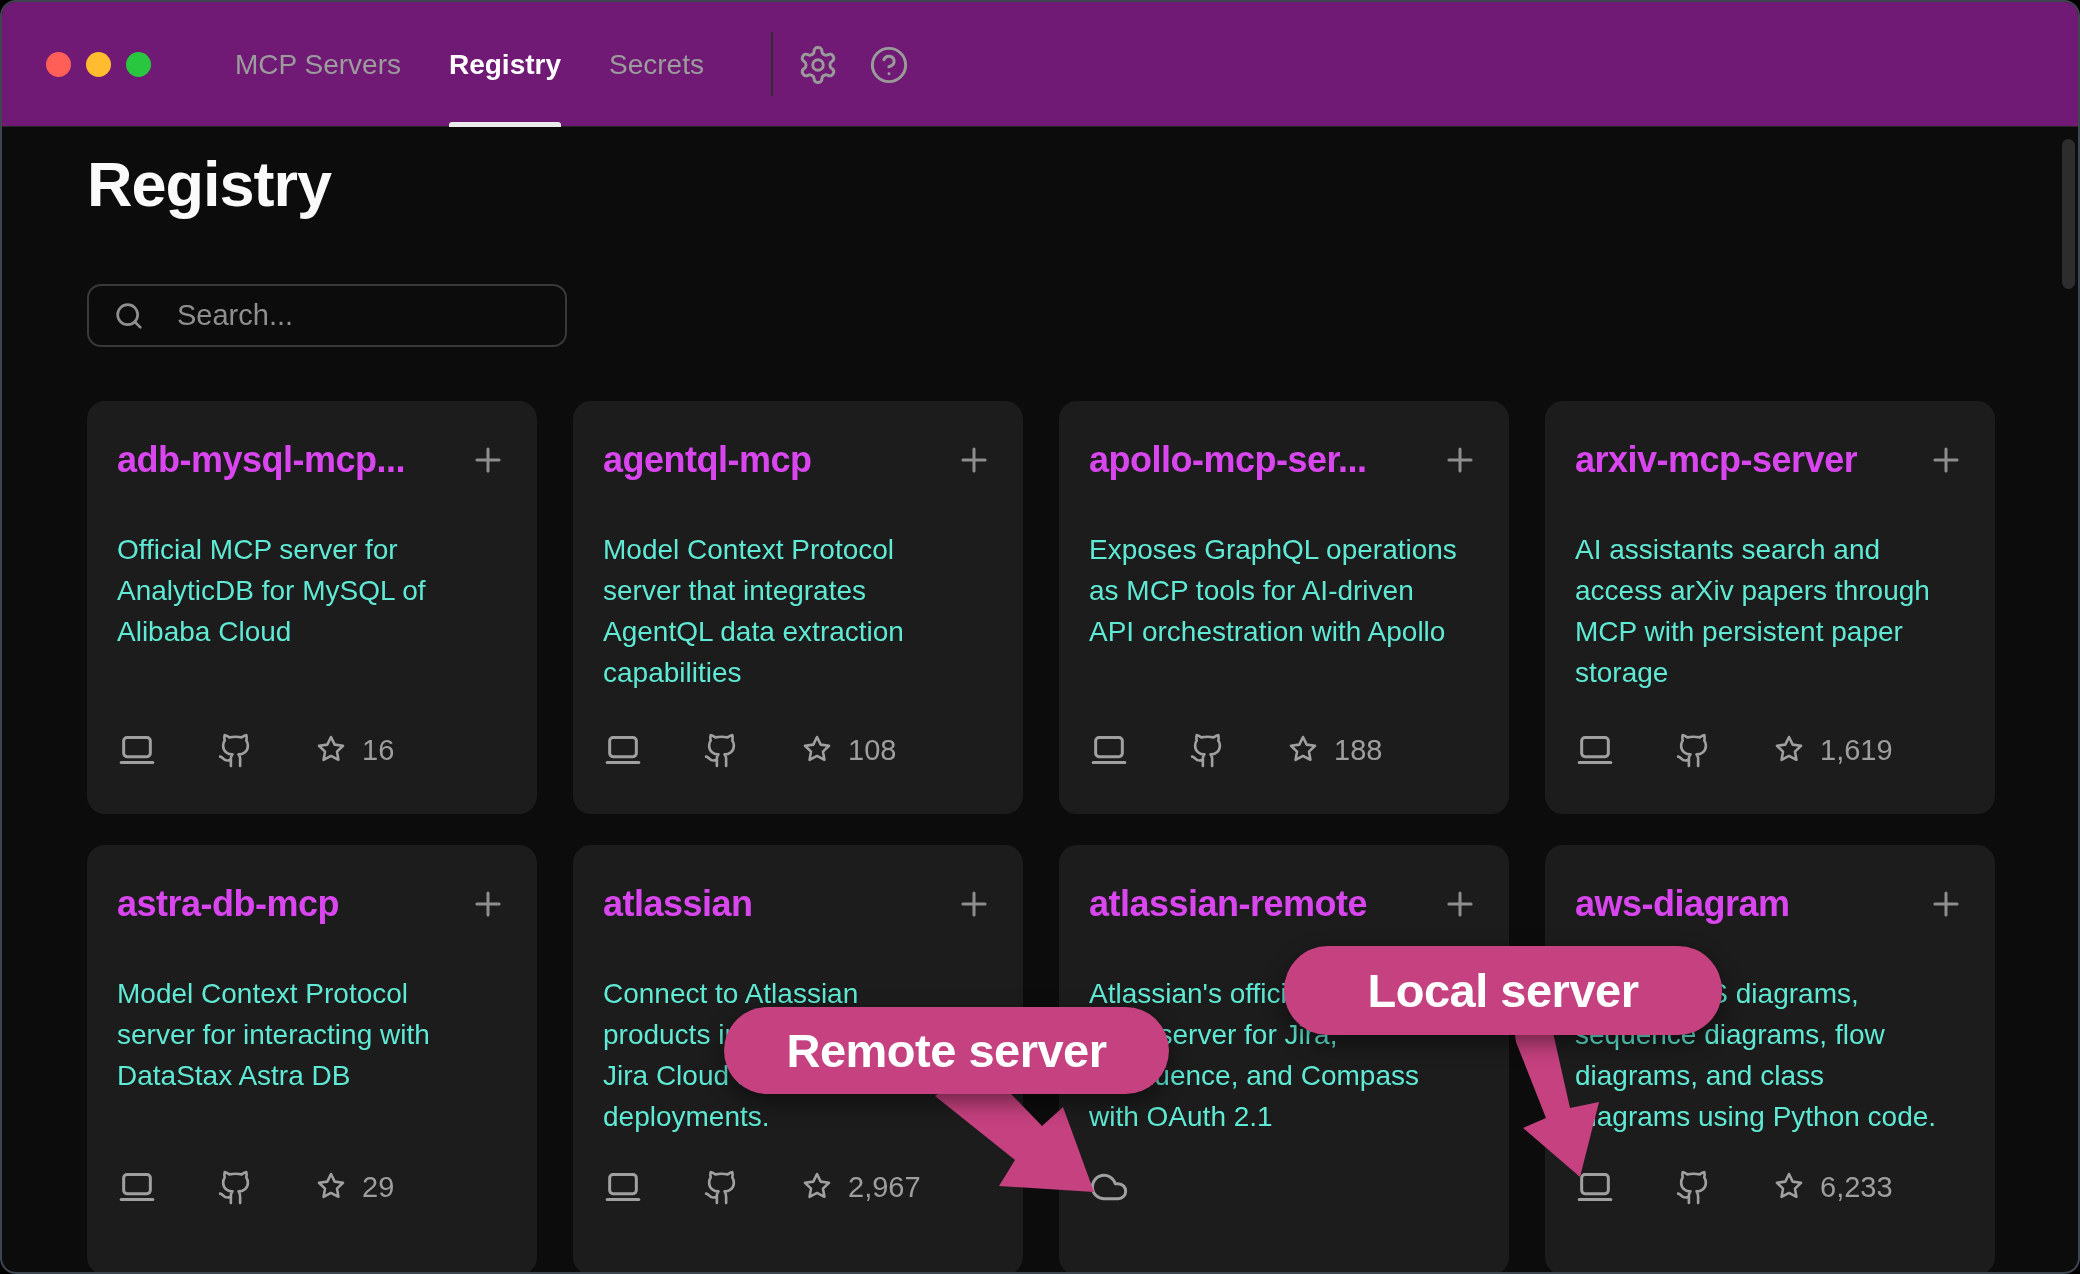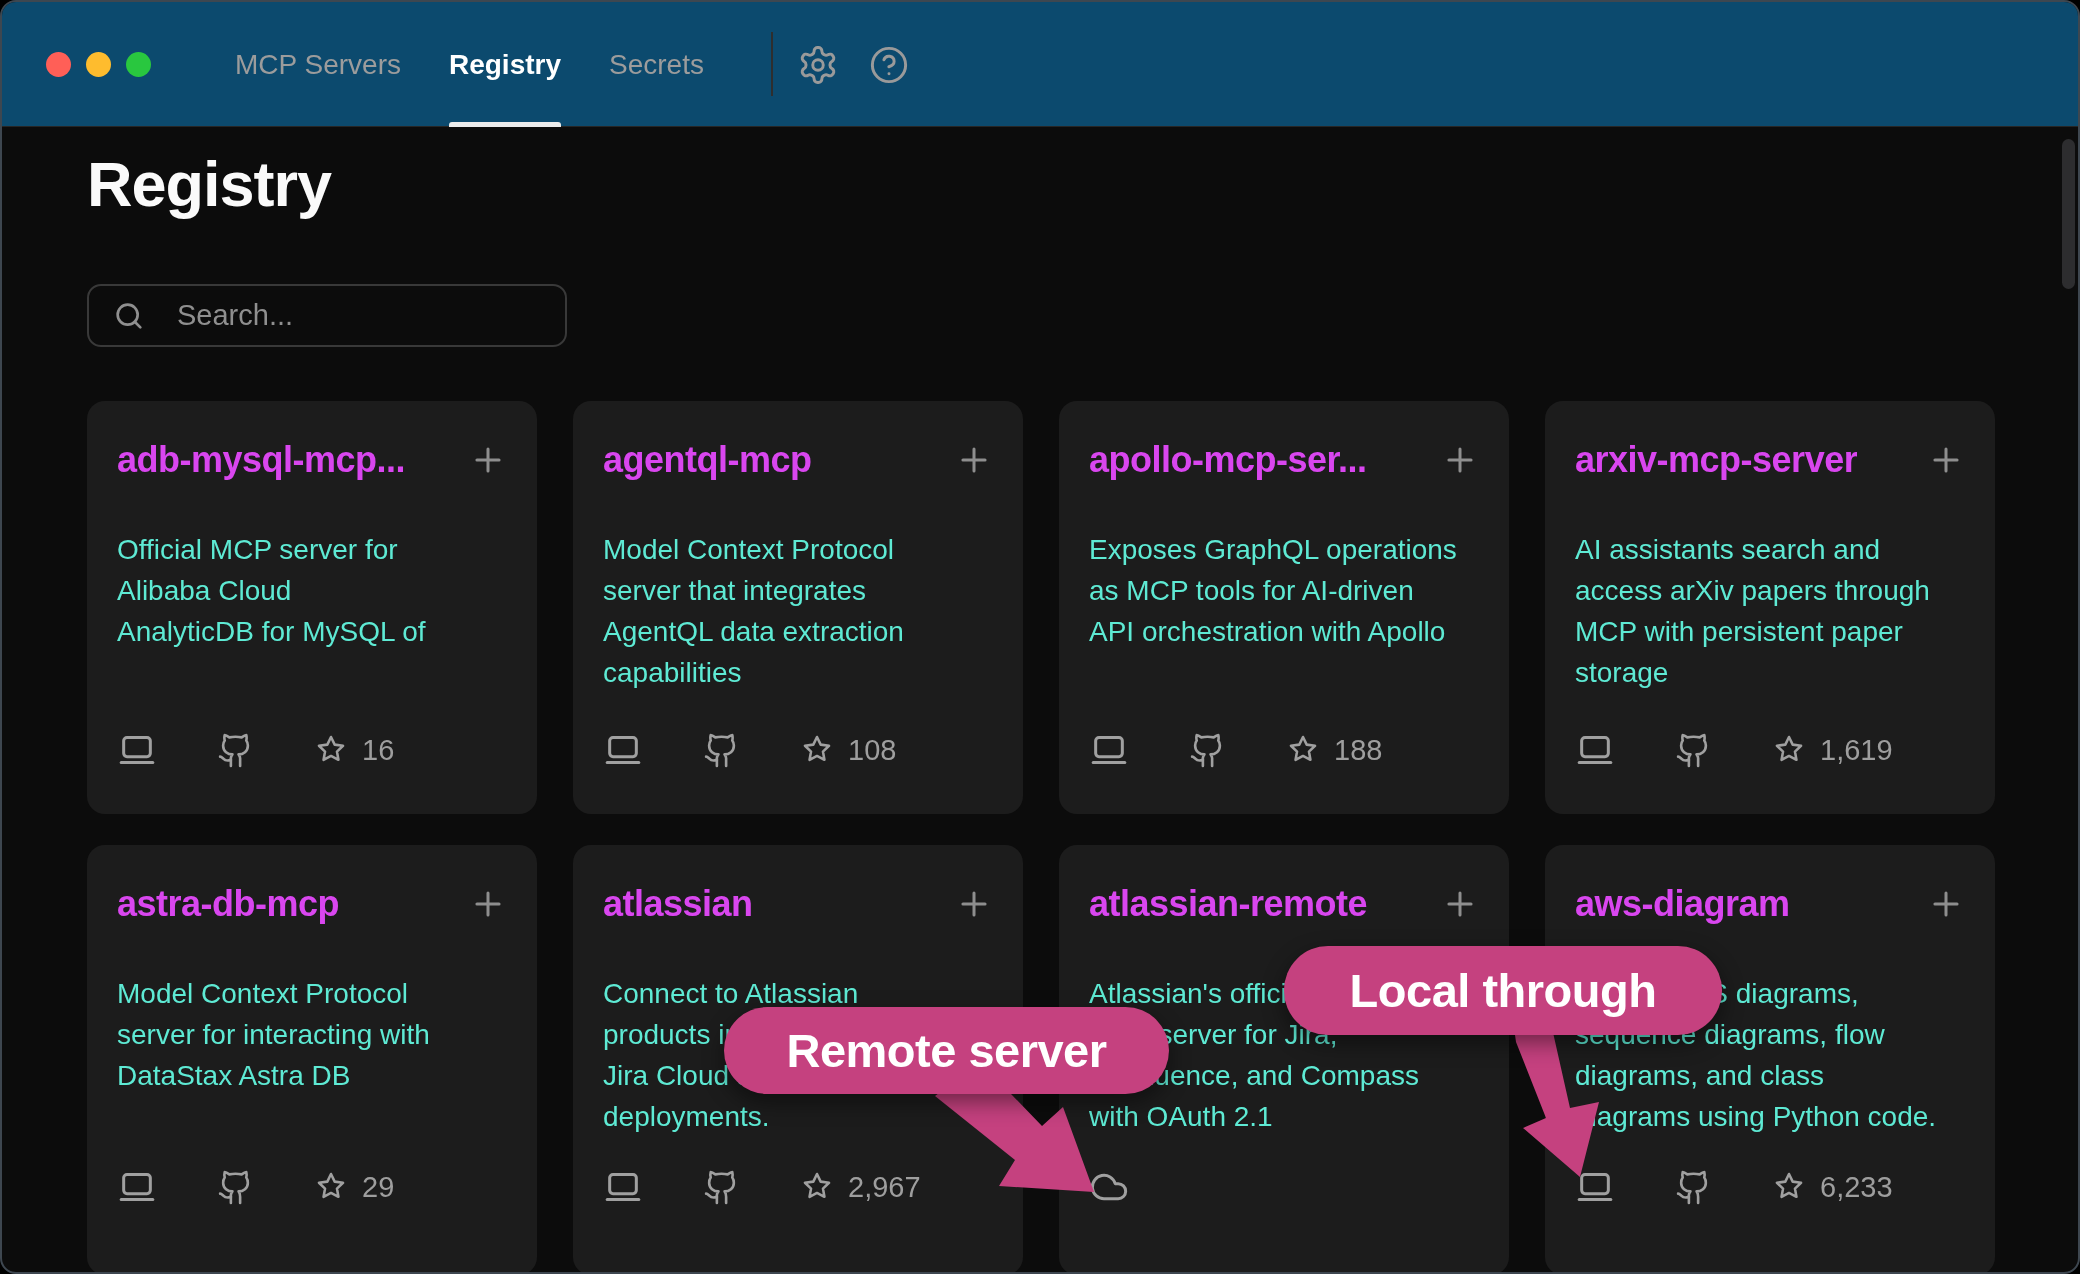--- a/index.html
+++ b/index.html
@@ -1,20 +1,20 @@
 <!DOCTYPE html>
 <html><head>
 <meta charset="utf-8">
 <style>
   * { margin:0; padding:0; box-sizing:border-box; }
   html,body { width:2080px; height:1274px; background:#000; font-family:"Liberation Sans", sans-serif; }
   .window { position:absolute; inset:0; background:#0c0c0c; border:2px solid #3e4750; border-radius:16px; overflow:hidden; }
 
   
-  .topbar { position:absolute; top:0; left:0; right:0; height:125px; background:#0c4a6e; border-bottom:1px solid #262626; }
+  .topbar { position:absolute; top:0; left:0; right:0; height:125px; background:#701a75; border-bottom:1px solid #262626; }
   .traffic { position:absolute; left:44px; top:50px; display:flex; gap:15px; }
   .light { width:25px; height:25px; border-radius:50%; }
   .tabs { position:absolute; left:233px; top:0; height:125px; display:flex; align-items:center; gap:48px; }
   .tab { position:relative; height:100%; display:flex; align-items:center; font-size:28px; color:#9c9c9c; cursor:default; }
   .tab.active { color:#fff; font-weight:700; }
   .tab.active::after { content:""; position:absolute; left:0; right:0; bottom:0; height:5px; background:#ececec; border-radius:3px 3px 0 0; }
   .bar-divider { position:absolute; left:769px; top:30px; width:2px; height:64px; background:#2e2e2e; }
   .bar-icon { position:absolute; top:42px; width:42px; height:42px; color:#9a9a9a; }
   .bar-icon svg { width:42px; height:42px; }
 
@@ -127,22 +127,22 @@
 
     <div class="card">
       <div class="card-head">
         <div class="card-title">adb-mysql-mcp...</div>
         <button class="plus-btn"><svg viewBox="0 0 24 24">
               <use href="#i-plus"></use>
             </svg></button>
       </div>
       <div class="card-desc">
         <div>Official MCP server for</div>
+          <div>AnalyticDB for MySQL of</div>
           <div>Alibaba Cloud</div>
-          <div>AnalyticDB for MySQL of</div>
       </div>
       <div class="card-foot">
         <svg class="ic-laptop" viewBox="0 0 24 24">
             <use href="#i-laptop"></use>
           </svg>
         <svg class="ic-github" viewBox="0 0 24 24">
             <use href="#i-github"></use>
           </svg>
         <div class="stars">
           <svg class="ic-star" viewBox="0 0 24 24">
@@ -348,17 +348,17 @@
   </div>
 
   <svg class="arrows" width="2080" height="1274" viewBox="0 0 2080 1274">
 
     <path fill="#c5417f" d="M 952 1080 L 984 1066 L 1040 1124 L 1061 1105 L 1092 1190 L 997 1184 L 1013 1158 L 933 1094 Z"></path>
 
     <path fill="#c5417f" d="M 1512 1026 L 1550 1026 L 1568 1106 L 1597 1100 L 1578 1175 L 1521 1126 L 1544 1116 L 1514 1040 Z"></path>
   </svg>
 
   <div class="badge badge-remote">Remote server</div>
-  <div class="badge badge-local">Local through</div>
+  <div class="badge badge-local">Local server</div>
 
   <div class="scroll-thumb"></div>
 
 </div>
 
 </body></html>

